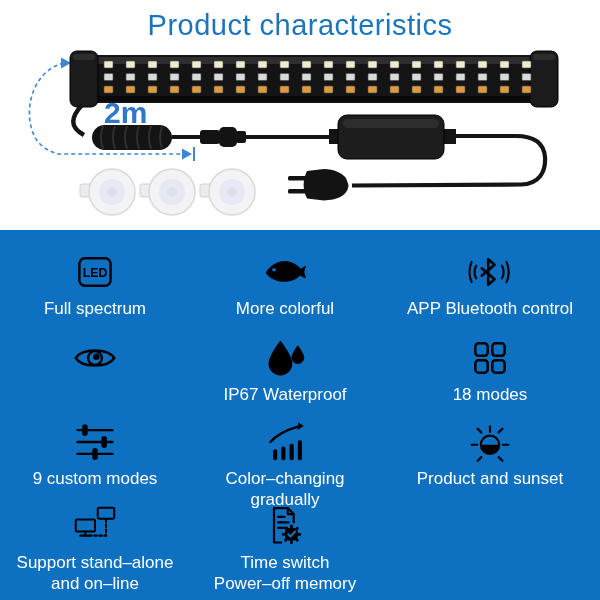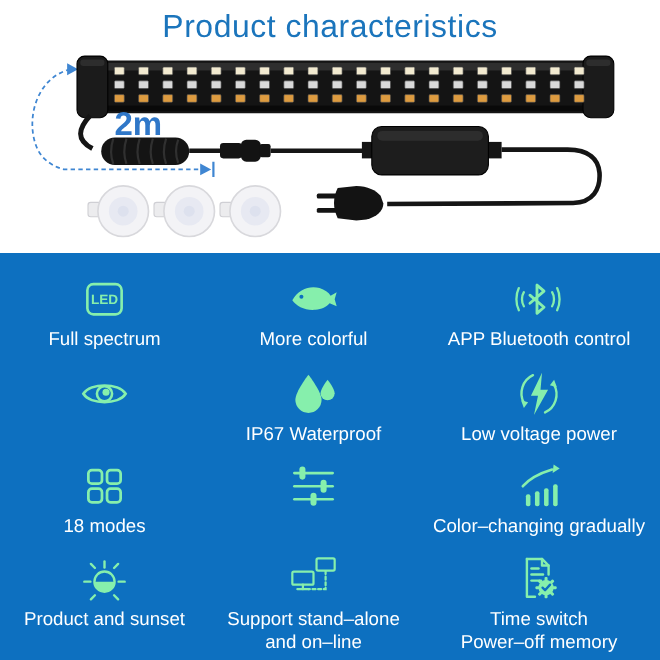--- a/index.html
+++ b/index.html
@@ -12,21 +12,21 @@
     font-size:29px;margin:0;padding:9px 0 3px;letter-spacing:0.5px;
   }
   .hero{width:509px;height:185px;position:relative;}
   .panel{
     background:#0d70c0;width:600px;height:370px;box-sizing:border-box;
     padding:20px 0 0;display:grid;
     grid-template-columns:190px 190px 220px;
     grid-template-rows:86px 84px 84px auto;
   }
   .cell{display:flex;flex-direction:column;align-items:center;color:#ffffff;}
-  .ic{width:44px;height:44px;color:#86efac;flex:0 0 auto;}
+  .ic{width:44px;height:44px;color:#000000;flex:0 0 auto;}
   .ic svg{display:block;width:100%;height:100%;}
   .label{font-size:17px;margin-top:5px;text-align:center;line-height:1.22;}
   .label span{display:block;}
 </style>
 </head>
 <body>
 
 <div>
 
   <h1 class="title">Product characteristics</h1>
@@ -218,32 +218,20 @@
     <div class="cell">
       <span class="ic">
         <svg viewBox="0 0 48 48" fill="currentColor">
           <path d="M38,10 C38,10 31,19 31,23.5 a7,7 0 0 0 14,0 C45,19 38,10 38,10 Z"></path>
           <path d="M19,5 C19,5 6,21.5 6,30 a13,13 0 0 0 26,0 C32,21.5 19,5 19,5 Z"></path>
         </svg>
       </span>
       <span class="label">IP67 Waterproof</span>
     </div>
 
-    <div class="cell">
-      <span class="ic">
-        <svg viewBox="0 0 48 48" fill="none" stroke="currentColor" stroke-width="2.4" stroke-linecap="round">
-          <path d="M18,5.5 A20,20 0 0 0 9,33"></path>
-          <path d="M30,42.5 A20,20 0 0 0 39,15"></path>
-          <polygon points="9,38 6.2,30.5 13.2,32.5" fill="currentColor" stroke="none"></polygon>
-          <polygon points="39,10 41.8,17.5 34.8,15.5" fill="currentColor" stroke="none"></polygon>
-          <path d="M27,3 L16,26 L23,26 L19,45 L33,20 L25.5,20 Z" fill="currentColor" stroke="none"></path>
-        </svg>
-      </span>
-      <span class="label">Low voltage power</span>
-    </div>
 
     <div class="cell">
       <span class="ic">
         <svg viewBox="0 0 48 48" fill="none" stroke="currentColor" stroke-width="2.7">
           <rect x="8" y="8" width="13.5" height="13.5" rx="3.5"></rect>
           <rect x="26.5" y="8" width="13.5" height="13.5" rx="3.5"></rect>
           <rect x="8" y="26.5" width="13.5" height="13.5" rx="3.5"></rect>
           <rect x="26.5" y="26.5" width="13.5" height="13.5" rx="3.5"></rect>
         </svg>
       </span>
@@ -256,20 +244,21 @@
           <g stroke="currentColor" stroke-width="2.6" stroke-linecap="round">
             <line x1="5" y1="11" x2="43" y2="11"></line>
             <line x1="5" y1="24" x2="43" y2="24"></line>
             <line x1="5" y1="37" x2="43" y2="37"></line>
           </g>
           <rect x="10" y="4.5" width="6" height="13" rx="3" fill="currentColor"></rect>
           <rect x="31" y="17.5" width="6" height="13" rx="3" fill="currentColor"></rect>
           <rect x="21" y="30.5" width="6" height="13" rx="3" fill="currentColor"></rect>
         </svg>
       </span>
+      <span class="label">9 custom modes</span>
     </div>
 
     <div class="cell">
       <span class="ic">
         <svg viewBox="0 0 48 48">
           <g fill="currentColor">
             <rect x="11" y="32" width="4.5" height="12" rx="2"></rect>
             <rect x="20" y="29" width="4.5" height="15" rx="2"></rect>
             <rect x="29" y="26" width="4.5" height="18" rx="2"></rect>
             <rect x="38" y="22" width="4.5" height="22" rx="2"></rect>

